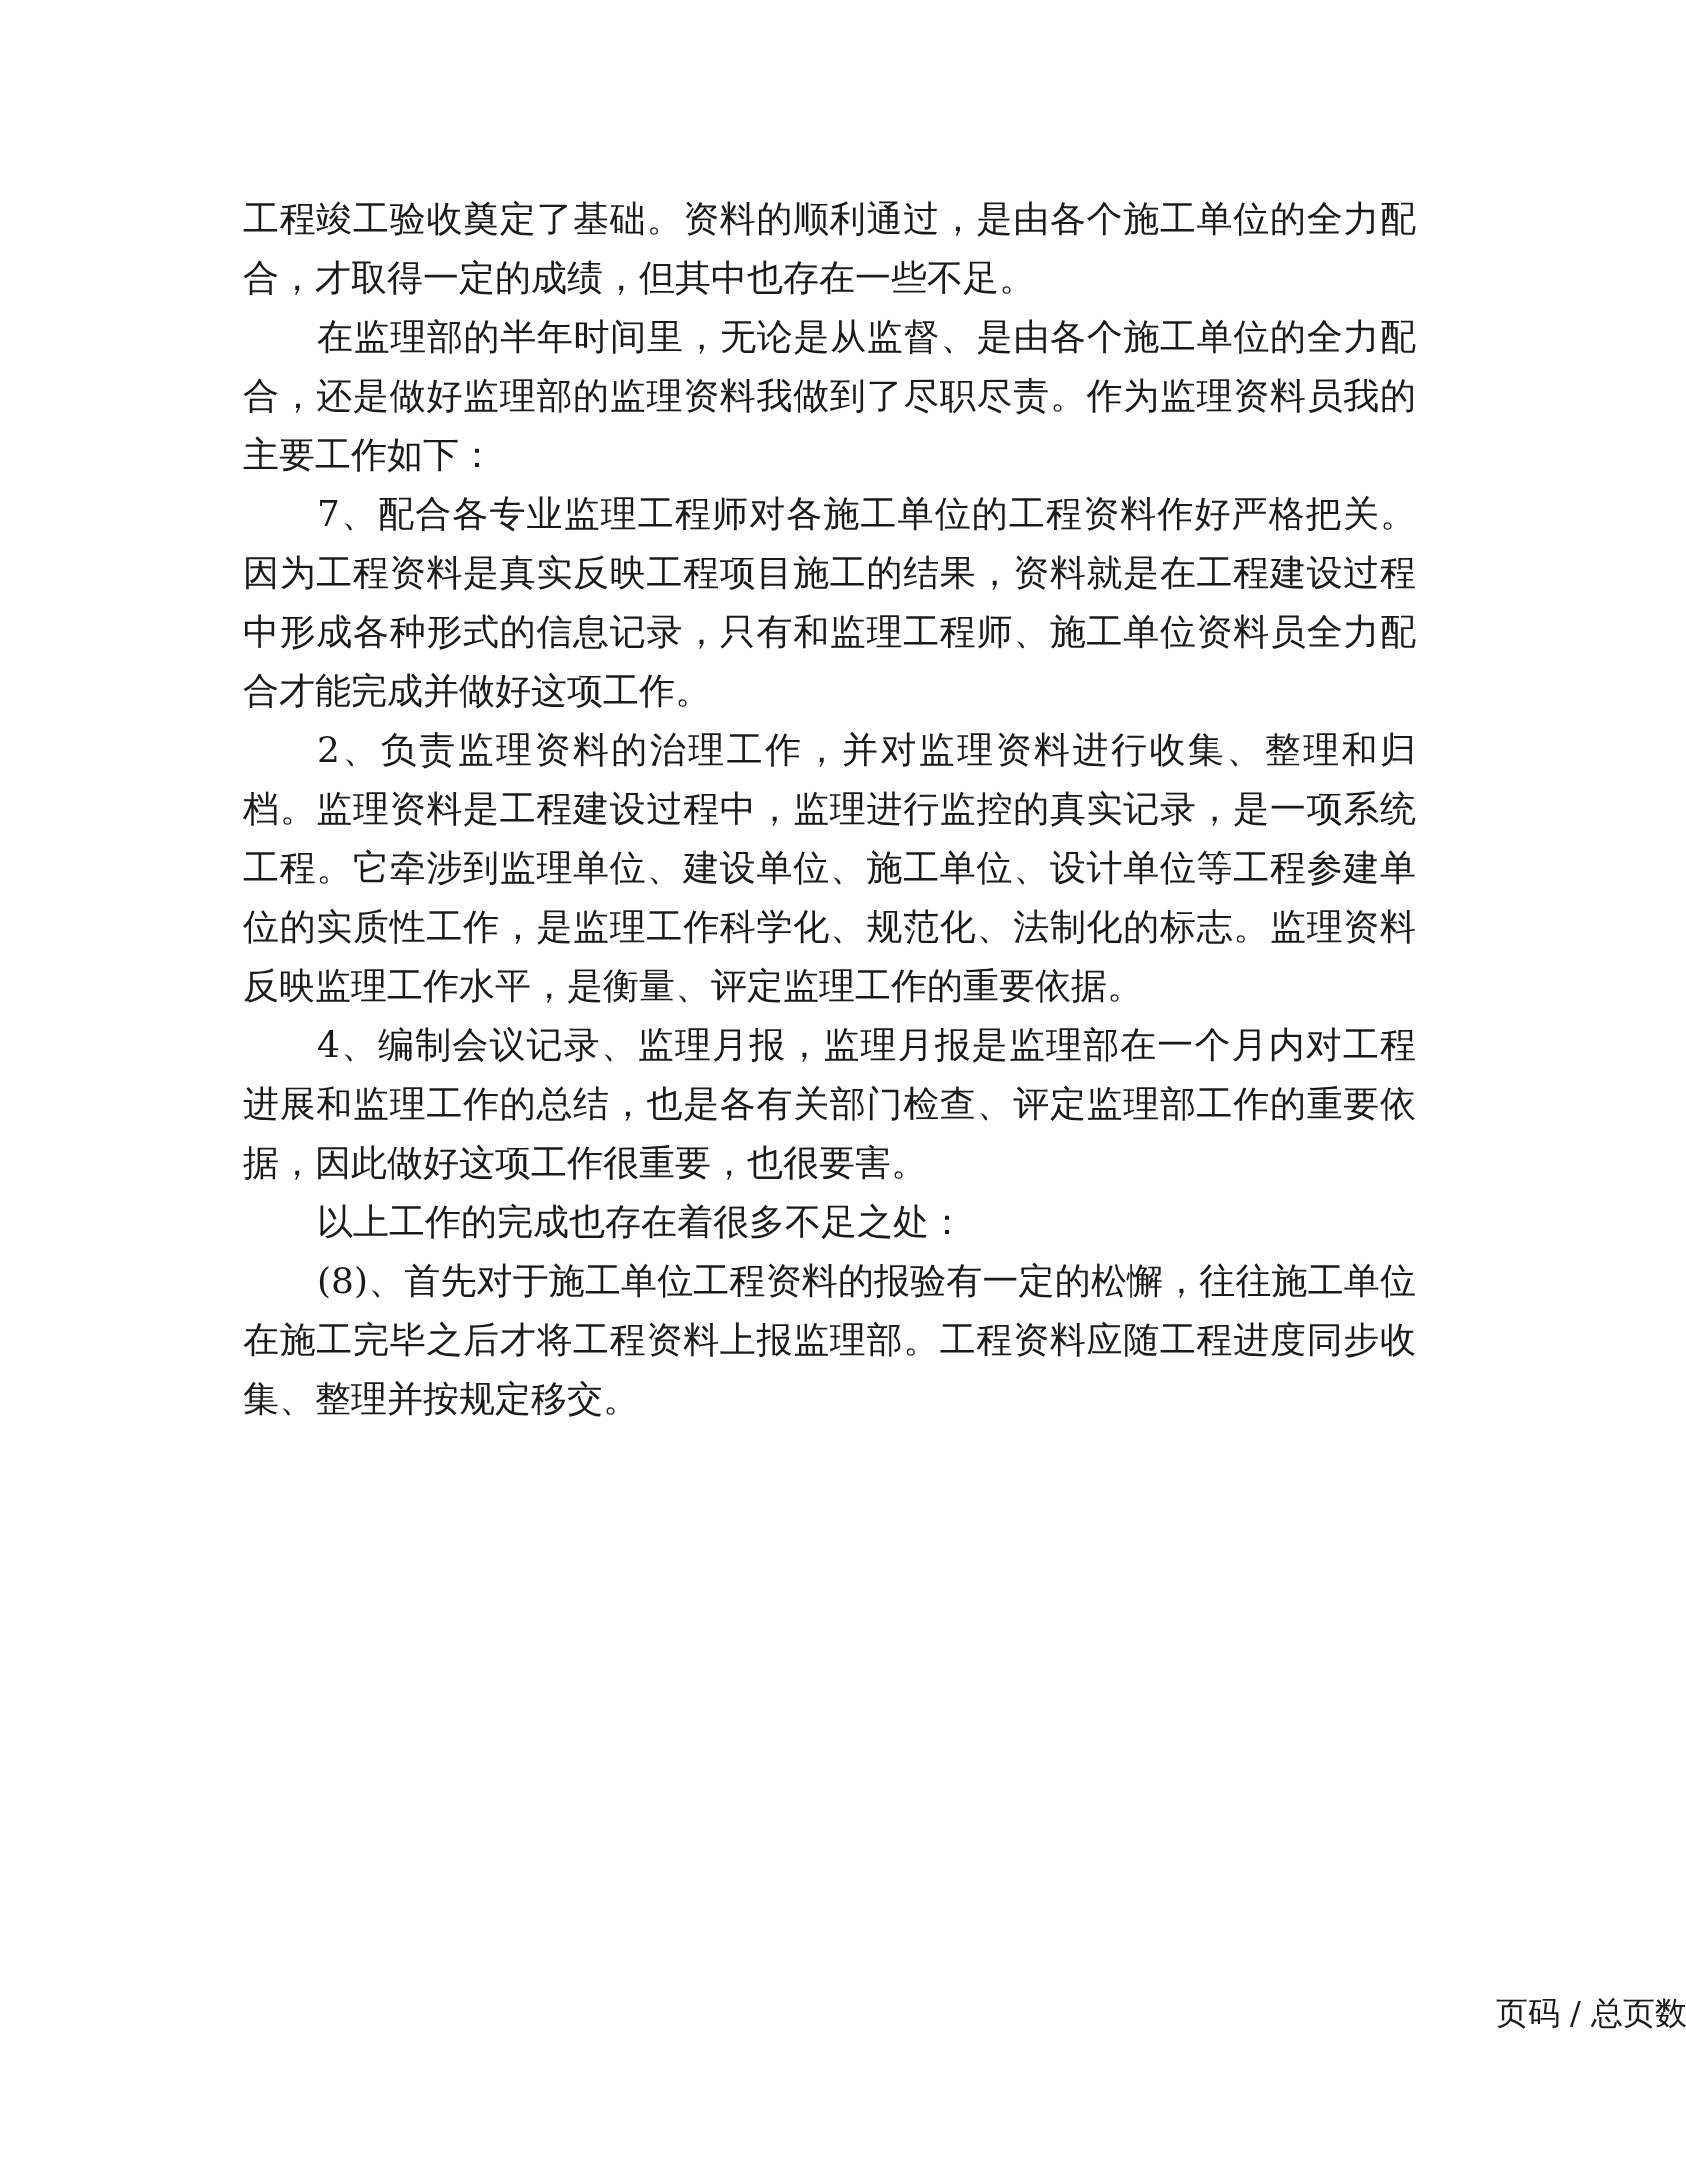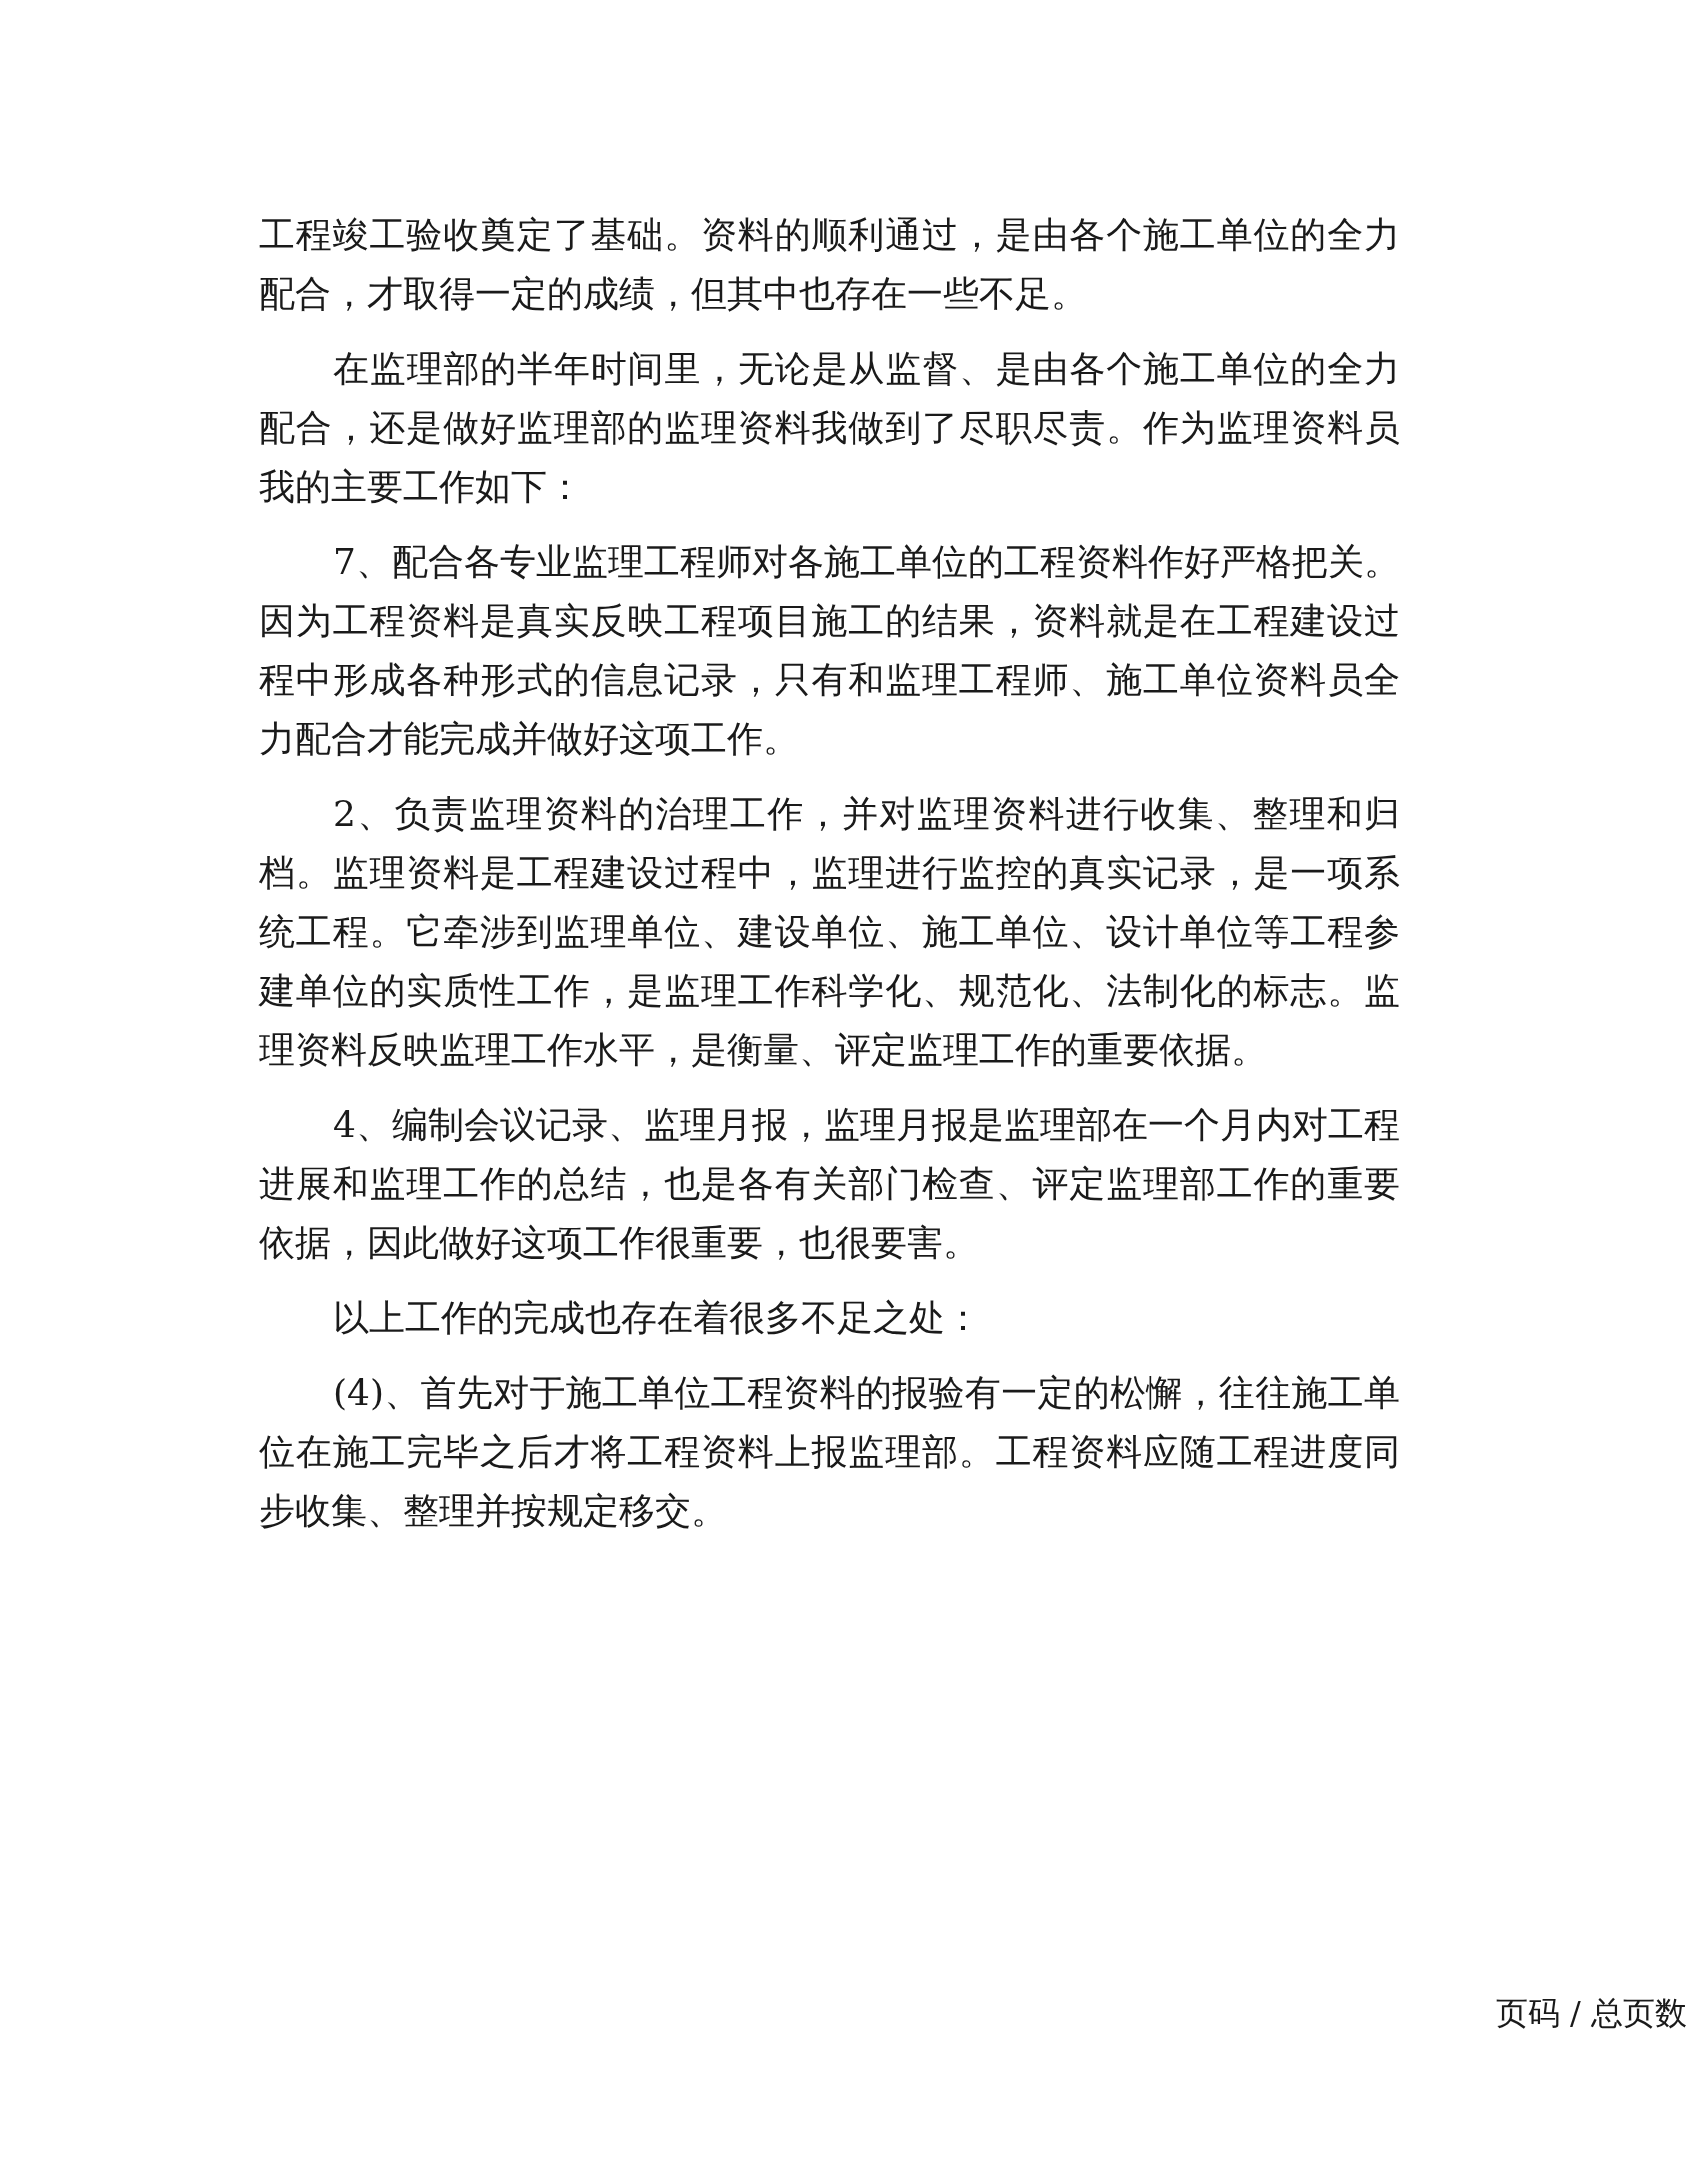--- a/index.html
+++ b/index.html
@@ -4,36 +4,36 @@
 <style>
   html, body { margin: 0; padding: 0; background: #ffffff; }
   body { width: 1687px; height: 2183px; position: relative; overflow: hidden; }
   .page { position: absolute; left: 0; top: 0; width: 1687px; height: 2183px; background: #fff; }
   .body-text {
     position: absolute; left: 243px; top: 189px; width: 1173px;
     font-family: "DejaVu Serif", "Liberation Serif", serif;
     font-size: 36px; line-height: 59px; color: #1a1a1a;
     text-align: justify; text-justify: inter-character;
   }
-  .body-text p { margin: 16px; }
+  .body-text p { margin: 0; }
   .indent { text-indent: 74px; }
   .footer {
     position: absolute; left: 0; width: 1687px; top: 1992px; text-align: right;
     font-family: "DejaVu Serif", "Liberation Serif", serif;
     font-size: 32px; color: #1a1a1a;
   }
 </style>
 </head>
 <body>
 
 <div class="page">
   <div class="body-text">
     <p>工程竣工验收奠定了基础。资料的顺利通过，是由各个施工单位的全力配合，才取得一定的成绩，但其中也存在一些不足。</p>
     <p class="indent">在监理部的半年时间里，无论是从监督、是由各个施工单位的全力配合，还是做好监理部的监理资料我做到了尽职尽责。作为监理资料员我的主要工作如下：</p>
     <p class="indent">7、配合各专业监理工程师对各施工单位的工程资料作好严格把关。因为工程资料是真实反映工程项目施工的结果，资料就是在工程建设过程中形成各种形式的信息记录，只有和监理工程师、施工单位资料员全力配合才能完成并做好这项工作。</p>
     <p class="indent">2、负责监理资料的治理工作，并对监理资料进行收集、整理和归档。监理资料是工程建设过程中，监理进行监控的真实记录，是一项系统工程。它牵涉到监理单位、建设单位、施工单位、设计单位等工程参建单位的实质性工作，是监理工作科学化、规范化、法制化的标志。监理资料反映监理工作水平，是衡量、评定监理工作的重要依据。</p>
     <p class="indent">4、编制会议记录、监理月报，监理月报是监理部在一个月内对工程进展和监理工作的总结，也是各有关部门检查、评定监理部工作的重要依据，因此做好这项工作很重要，也很要害。</p>
     <p class="indent">以上工作的完成也存在着很多不足之处：</p>
-    <p class="indent">(4)、首先对于施工单位工程资料的报验有一定的松懈，往往施工单位在施工完毕之后才将工程资料上报监理部。工程资料应随工程进度同步收集、整理并按规定移交。</p>
+    <p class="indent">(8)、首先对于施工单位工程资料的报验有一定的松懈，往往施工单位在施工完毕之后才将工程资料上报监理部。工程资料应随工程进度同步收集、整理并按规定移交。</p>
   </div>
   <div class="footer">页码 / 总页数</div>
 </div>
 
 
 </body></html>

